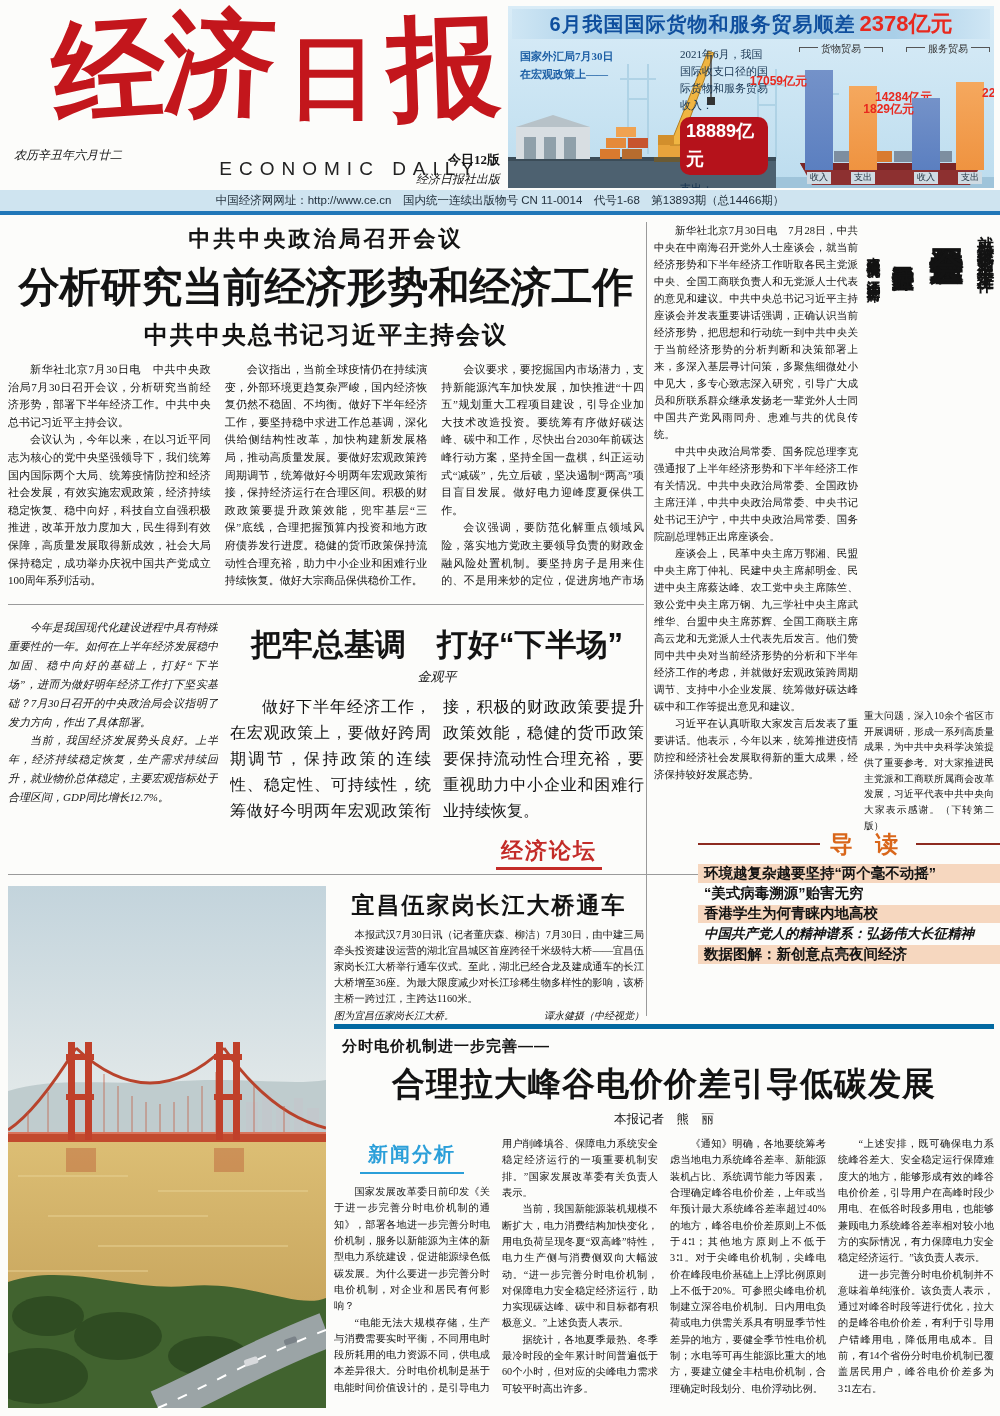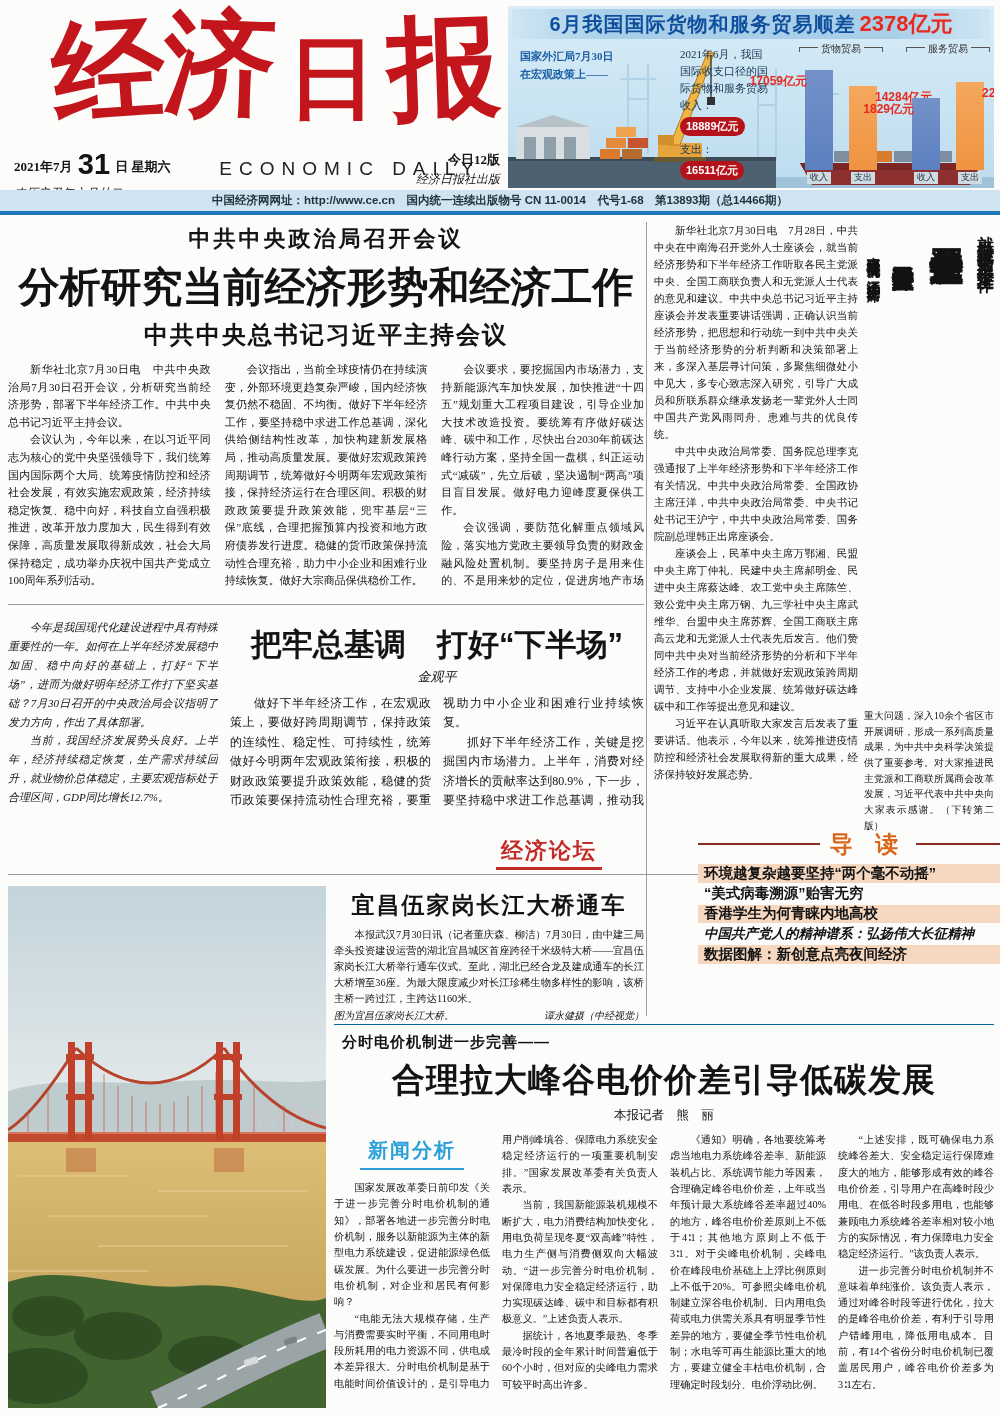--- a/index.html
+++ b/index.html
@@ -33,21 +33,21 @@
   
   .infographic{position:absolute;left:508px;top:6px;width:486px;height:182px;
                background:linear-gradient(180deg,#d9ecf7 0%,#c8e3f2 60%,#bcdcee 100%);overflow:hidden;}
   .ig-title{position:absolute;left:4px;right:4px;top:3px;height:30px;display:flex;align-items:center;
             justify-content:center;gap:4px;background:linear-gradient(90deg,#cfe6f4,#a9cfe8 20%,#a9cfe8 80%,#cfe6f4);}
   .ig-title-text{font-family:"Liberation Sans",sans-serif;font-weight:800;font-size:20px;color:#0f4f9e;letter-spacing:1px;}
   .ig-title-val{font-family:Liberation Sans, sans-serif;font-weight:800;font-size:22px;color:#e8291f;}
   .ig-scene{position:absolute;left:0;top:33px;width:486px;height:149px;}
   .ig-note{position:absolute;left:12px;top:42px;width:110px;font-size:11px;font-weight:600;color:#1d5fa5;line-height:1.6;}
   .ig-center{position:absolute;left:172px;top:40px;width:88px;font-size:11px;color:#15324f;line-height:1.55;}
-  .ig-pill{display:inline-block;background:#b5121b;color:#fff;font-weight:800;font-size:11px;
+  .ig-pill{display:inline-block;background:#b5121b;color:#fff;font-weight:800;font-size:18px;
            font-family:"Liberation Sans",sans-serif;border-radius:10px;padding:1px 6px;margin:3px 0;}
   .ig-outgo-label{font-size:11px;color:#15324f;margin-top:2px;}
   .ig-chart{position:absolute;right:4px;top:36px;width:214px;height:142px;display:flex;justify-content:space-between;}
   .ig-group{width:102px;display:flex;flex-direction:column;margin-left:23px;}
   .ig-bracket{display:flex;align-items:center;font-size:10px;color:#333;white-space:nowrap;height:14px;}
   .ig-bracket::before,.ig-bracket::after{content:"";flex:1;border-top:1.5px solid #555;height:4px;}
   .ig-bracket::before{border-left:1.5px solid #555;margin-right:3px;}
   .ig-bracket::after{border-right:1.5px solid #555;margin-left:3px;}
   .ig-bars{flex:1;display:flex;justify-content:center;gap:16px;align-items:flex-end;}
   .ig-barwrap{position:relative;display:flex;flex-direction:column;align-items:center;justify-content:flex-end;}
@@ -56,21 +56,21 @@
   .b-orange{background:linear-gradient(180deg,#f5a85e,#ef9340);}
   .ig-val{position:absolute;font-family:"Liberation Sans",sans-serif;font-weight:800;font-size:12px;
           color:#e8291f;white-space:nowrap;}
   .vl{right:26px;}
   .vr{left:26px;}
   .ig-tag{margin-top:2px;font-size:9px;color:#1c2c3a;background:#cfdbe3;padding:0 3px;line-height:1.3;}
 
   
   .info-strip{position:absolute;left:0;top:190px;width:1000px;height:21px;background:#cfe4f0;
               display:flex;align-items:center;justify-content:center;
-              font-family:"Liberation Sans",sans-serif;font-size:11.5px;font-weight:700;color:#24323e;}
+              font-family:"Liberation Sans",sans-serif;font-size:11.5px;font-weight:400;color:#24323e;}
   .blue-rule{position:absolute;left:0;top:211px;width:1000px;height:4px;background:#2077b8;}
 
   
   .lead{position:absolute;left:8px;top:222px;width:636px;height:378px;}
   .lead-kicker{text-align:center;font-family:"Liberation Sans",sans-serif;font-weight:800;font-size:22px;letter-spacing:3px;margin-top:2px;}
   .lead-headline{text-align:center;font-family:"Liberation Sans",sans-serif;font-weight:900;font-size:41px;
                  letter-spacing:0;white-space:nowrap;margin:6px 0 4px;}
   .lead-subhead{text-align:center;font-family:"Liberation Sans",sans-serif;font-weight:800;font-size:24px;letter-spacing:2px;margin-bottom:10px;}
   .lead-body{column-count:3;column-gap:14px;height:242px;overflow:hidden;font-size:11px;line-height:1.6;text-align:justify;}
 
@@ -89,21 +89,21 @@
 
   
   .forum{position:absolute;left:8px;top:612px;width:636px;height:258px;}
   .forum-intro{position:absolute;left:0;top:6px;width:210px;height:250px;overflow:hidden;
                font-size:11px;line-height:1.72;text-align:justify;font-style:italic;}
   .forum-main{position:absolute;left:222px;top:0;width:414px;height:258px;}
   .forum-headline{text-align:center;font-family:"Liberation Sans",sans-serif;font-weight:900;
                   font-size:31px;white-space:nowrap;margin:12px 0 2px;}
   .forum-byline{text-align:center;font-size:13px;font-style:italic;margin-bottom:8px;}
   .forum-body{position:relative;column-count:2;column-gap:12px;height:152px;overflow:hidden;
-              font-size:12px;line-height:1.62;text-align:justify;}
+              font-size:16px;line-height:1.62;text-align:justify;}
   .forum-badge{position:absolute;right:42px;bottom:0;font-family:"Liberation Sans",sans-serif;
                font-weight:900;font-size:22px;color:#c32b27;letter-spacing:2px;
                border-bottom:3px solid #c32b27;padding:0 5px 1px;background:#fcfcfa;}
 
   
   .daodu{position:absolute;left:654px;top:830px;width:340px;height:134px;margin-left:44px;}
   .dd-header{display:flex;align-items:center;gap:10px;height:28px;margin-bottom:6px;}
   .dd-line{flex:1;border-top:2px solid #8d2b20;height:0;}
   .dd-label{font-family:"Liberation Sans",sans-serif;font-weight:900;font-size:23px;color:#d9661a;letter-spacing:8px;}
   .dd-row{display:flex;align-items:center;justify-content:space-between;height:18.5px;margin-bottom:1.8px;padding:0 8px 0 6px;}
@@ -116,21 +116,21 @@
 
   
   .bridge-photo{position:absolute;left:8px;top:886px;width:318px;height:522px;overflow:hidden;}
   .bridge-text{position:absolute;left:334px;top:884px;width:310px;height:134px;}
   .bridge-headline{text-align:center;font-family:"Liberation Sans",sans-serif;font-weight:800;
                    font-size:23px;letter-spacing:2px;margin:6px 0 6px;}
   .bridge-body{font-size:10.3px;line-height:1.55;text-align:justify;}
   .bridge-caption{display:flex;justify-content:space-between;font-size:10px;font-style:italic;margin-top:2px;}
 
   
-  .power{position:absolute;left:334px;top:1024px;width:660px;height:388px;border-top:1px solid #0369a1;padding-top:8px;box-sizing:border-box;}
+  .power{position:absolute;left:334px;top:1024px;width:660px;height:388px;border-top:5px solid #0369a1;padding-top:8px;box-sizing:border-box;}
   .power-kicker{font-family:"Liberation Sans",sans-serif;font-weight:800;font-size:15px;margin-left:8px;letter-spacing:1px;}
   .power-headline{text-align:center;font-weight:900;font-size:33px;letter-spacing:1px;white-space:nowrap;margin:6px 0 4px;}
   .power-byline{text-align:center;font-size:12.5px;margin-bottom:8px;}
   .power-body{column-count:4;column-gap:12px;height:276px;overflow:hidden;font-size:10.2px;line-height:1.6;text-align:justify;}
   .power-badge{break-inside:avoid;width:max-content;margin:2px auto 10px;font-family:"Liberation Sans",sans-serif;
                font-weight:900;font-size:20px;color:#2b9fd9;letter-spacing:2px;
                border-bottom:2.5px solid #2b9fd9;padding:0 8px 2px;}
 </style>
 </head>
 <body>
@@ -138,26 +138,20 @@
 <div class="page">
 
   <header class="brand-area">
     <div class="brand-chars">
       <span class="bc0">经</span>
       <span class="bc1">济</span>
       <span class="bc2">日</span>
       <span class="bc3">报</span>
     </div>
     <div class="date-block">
-      <div class="date-line">
-        <span>2021年7月</span>
-        <span class="date-day">31</span>
-        <span>日</span>
-        <span>星期六</span>
-      </div>
       <div class="lunar kai">农历辛丑年六月廿二</div>
     </div>
     <div class="english-title">ECONOMIC DAILY</div>
     <div class="right-notes">
       <div class="edition sans">今日12版</div>
       <div class="publisher kai">经济日报社出版</div>
     </div>
   </header>
 
   <section class="infographic">

